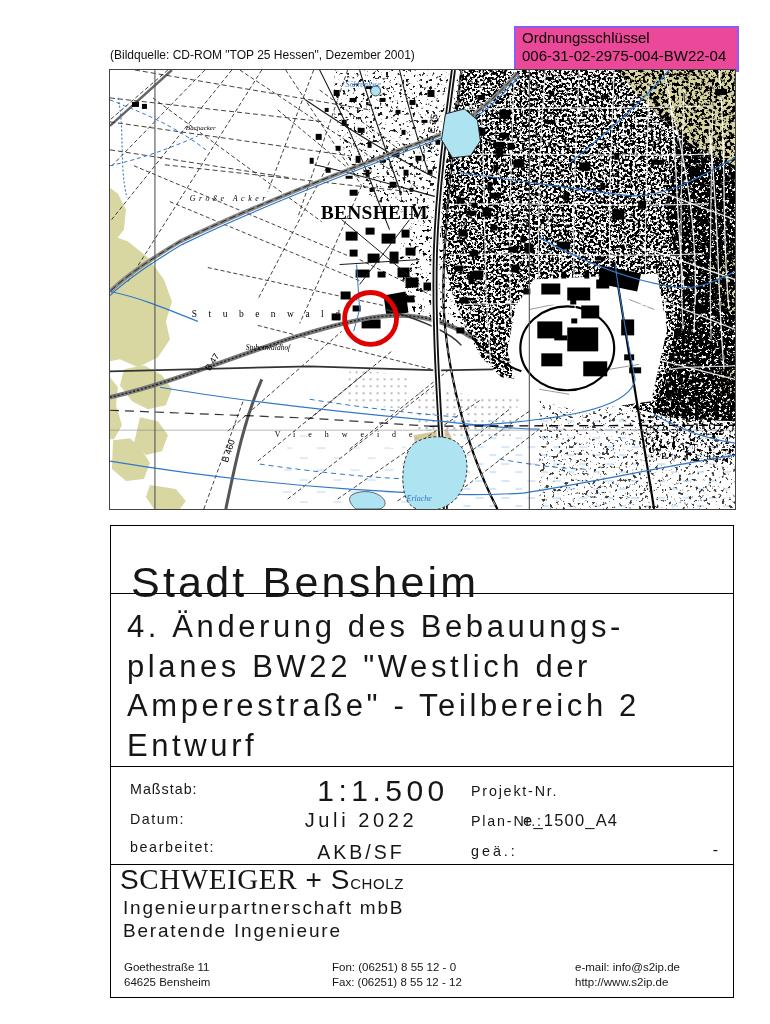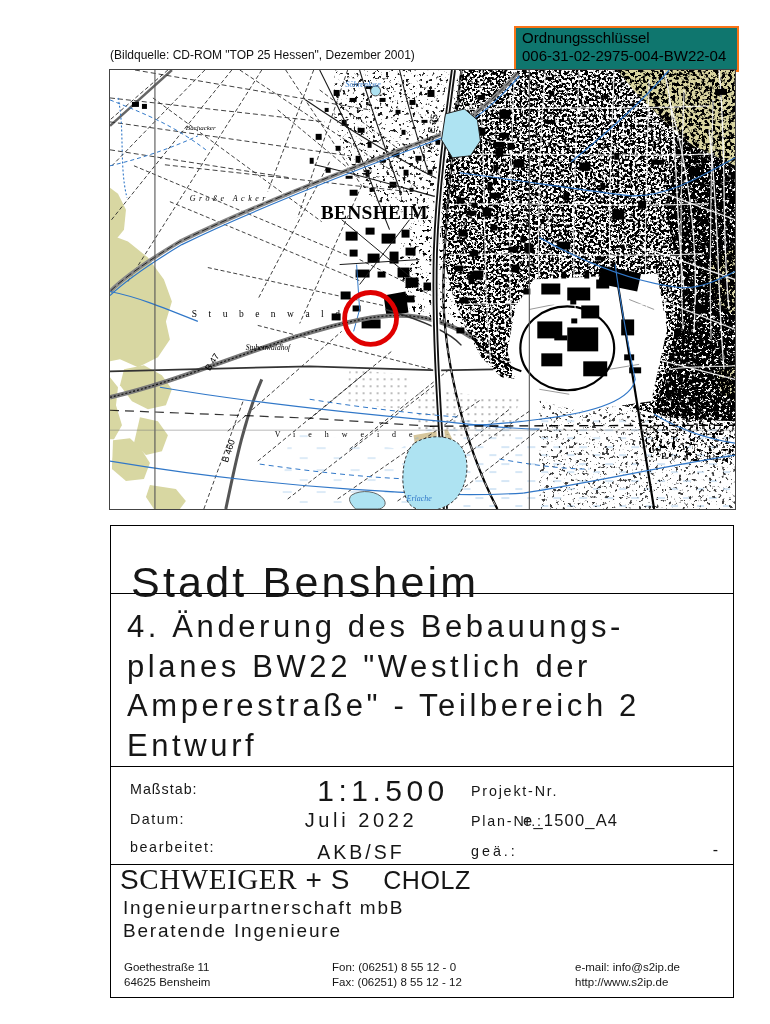--- a/index.html
+++ b/index.html
@@ -4,21 +4,21 @@
 <style>
   html,body{margin:0;padding:0;background:#fff;}
   body{width:770px;height:1024px;position:relative;font-family:"Liberation Sans",sans-serif;color:#000;overflow:hidden;}
   .abs{position:absolute;}
 </style>
 </head>
 <body>
 
 <div class="abs" style="left:110px;top:48px;font-size:12px;color:#111;">(Bildquelle: CD-ROM "TOP 25 Hessen", Dezember 2001)</div>
 
-<div class="abs" style="left:514px;top:26px;width:215px;height:37px;border:2px solid #f97316;background:#0f766e;padding:1px 0 4px 6px;font-size:15px;line-height:18px;">Ordnungsschlüssel<br>006-31-02-2975-004-BW22-04</div>
+<div class="abs" style="left:514px;top:26px;width:215px;height:37px;border:2px solid #8b5cf6;background:#ec4899;padding:1px 0 4px 6px;font-size:15px;line-height:18px;">Ordnungsschlüssel<br>006-31-02-2975-004-BW22-04</div>
 
 <div class="abs" style="left:109px;top:69px;width:625px;height:439px;border:1px solid #444;background:#fff;">
 <svg width="625" height="439" viewBox="0 0 626 440" preserveAspectRatio="none" xmlns="http://www.w3.org/2000/svg">
 <defs>
 <filter id="d50" x="0" y="0" width="1" height="1">
           <feTurbulence type="fractalNoise" baseFrequency="0.38" numOctaves="3" seed="11"></feTurbulence>
           <feColorMatrix type="matrix" values="0 0 0 0 0 0 0 0 0 0 0 0 0 0 0 6 6 6 0 -8.4"></feColorMatrix>
           <feComposite in2="SourceAlpha" operator="in"></feComposite>
         </filter>
 <filter id="d36" x="0" y="0" width="1" height="1">
@@ -401,21 +401,21 @@
     <div class="abs" style="left:360px;top:38px;letter-spacing:1.8px;">Plan-Nr.:</div>
     <div class="abs" style="left:412px;top:36px;width:195px;text-align:left;font-size:16.5px;letter-spacing:1.2px;">e_1500_A4</div>
     <div class="abs" style="left:19px;top:64px;letter-spacing:1.6px;">bearbeitet:</div>
     <div class="abs" style="left:130px;top:66px;width:240px;text-align:center;font-size:19.5px;letter-spacing:3px;">AKB/SF</div>
     <div class="abs" style="left:360px;top:68px;letter-spacing:3px;">geä.:</div>
     <div class="abs" style="left:412px;top:66px;width:195px;text-align:right;font-size:16px;">-</div>
   </div>
 
   <div class="abs" style="left:0;top:331px;width:622px;height:139px;color:#161616;">
 
-    <div class="abs" style="left:9px;top:6px;font-size:28px;letter-spacing:0.6px;"><span>S</span><span style="font-size:29px;font-family:Liberation Serif, serif;">CHWEIGER</span> + <span>S</span><span style="font-size:25px;margin-left:33px;">CHOLZ</span></div>
+    <div class="abs" style="left:9px;top:6px;font-size:28px;letter-spacing:0.6px;"><span>S</span><span style="font-size:29px;font-family:Liberation Serif, serif;">CHWEIGER</span> + <span>S</span><span style="font-size:15px;">CHOLZ</span></div>
 
     <div class="abs" style="left:12px;top:39px;font-size:19px;line-height:23px;letter-spacing:1.8px;">Ingenieurpartnerschaft mbB<br>Beratende Ingenieure</div>
 
     <div class="abs" style="left:13px;top:103px;font-size:11.5px;line-height:15px;">Goethestraße 11<br>64625 Bensheim</div>
 
     <div class="abs" style="left:221px;top:103px;font-size:11.5px;line-height:15px;">Fon: (06251) 8 55 12 - 0<br>Fax: (06251) 8 55 12 - 12</div>
 
     <div class="abs" style="left:464px;top:103px;font-size:11.5px;line-height:15px;">e-mail: info@s2ip.de<br>http://www.s2ip.de</div>
   </div>
 </div>

